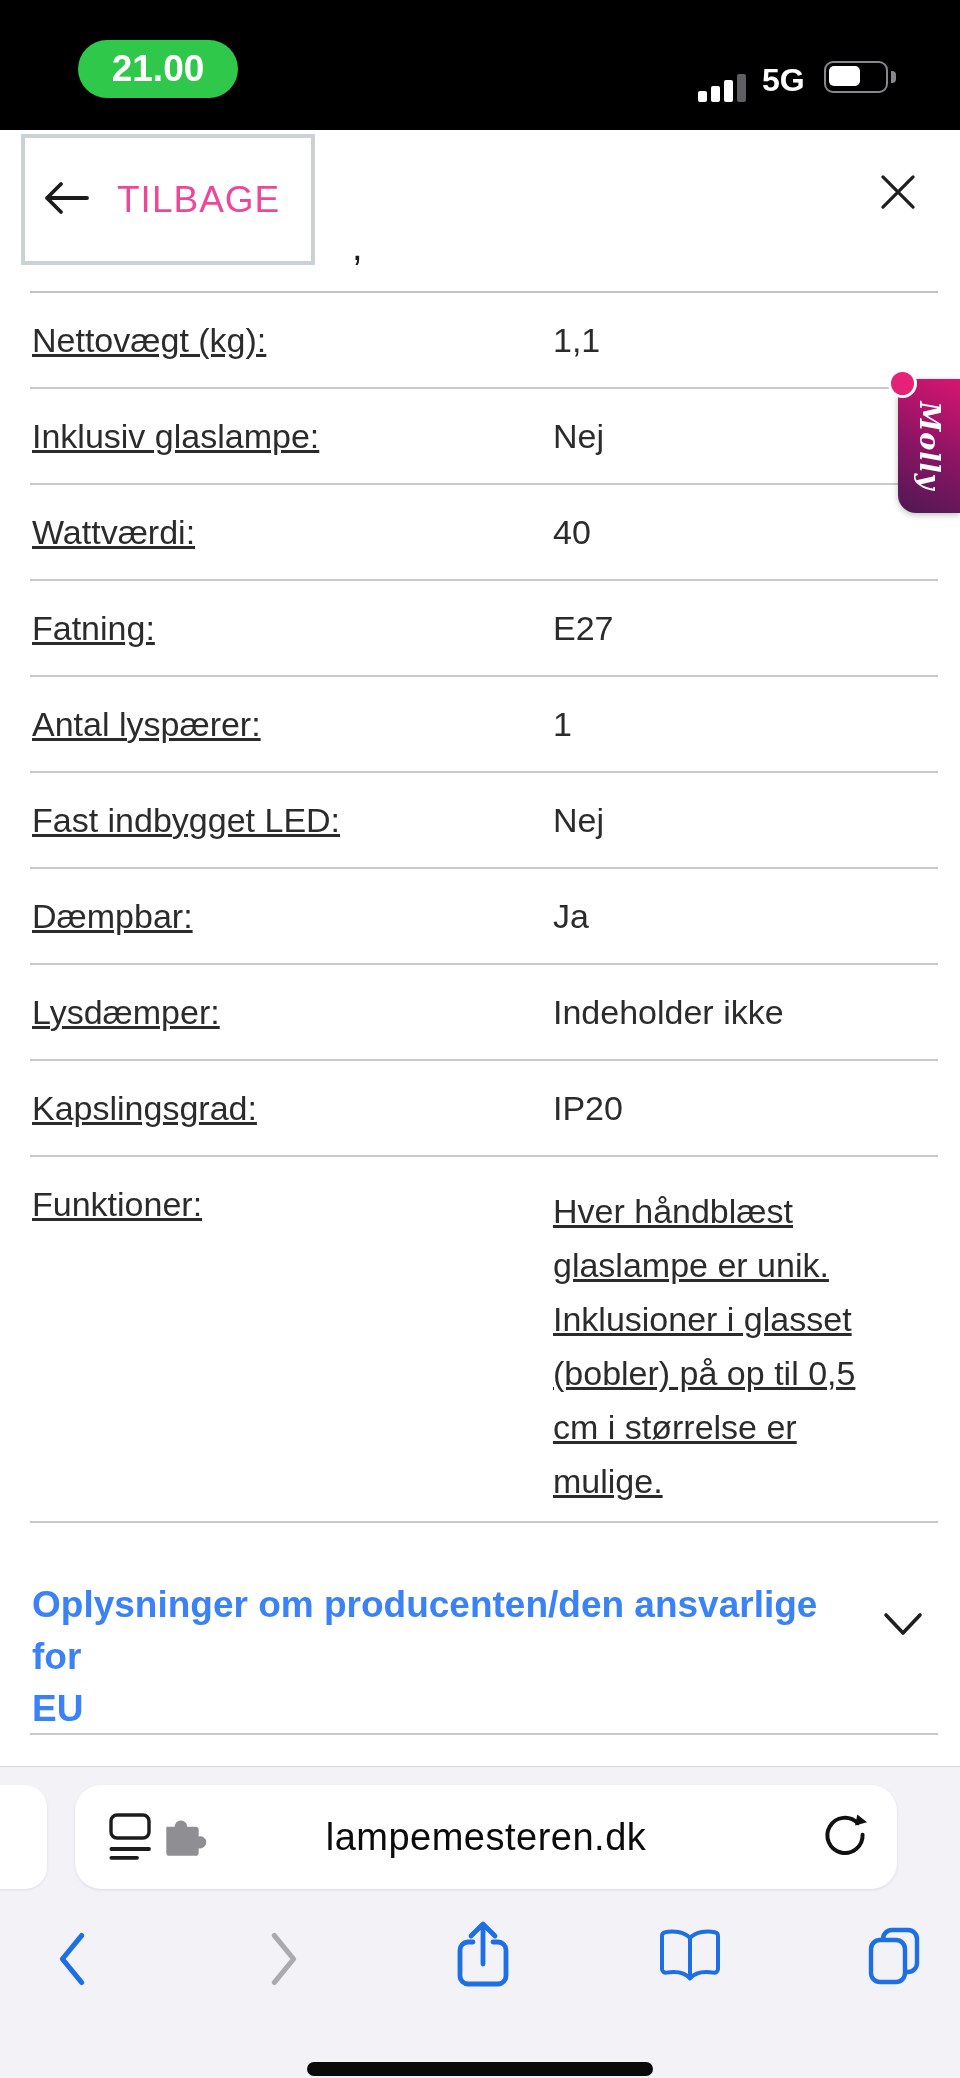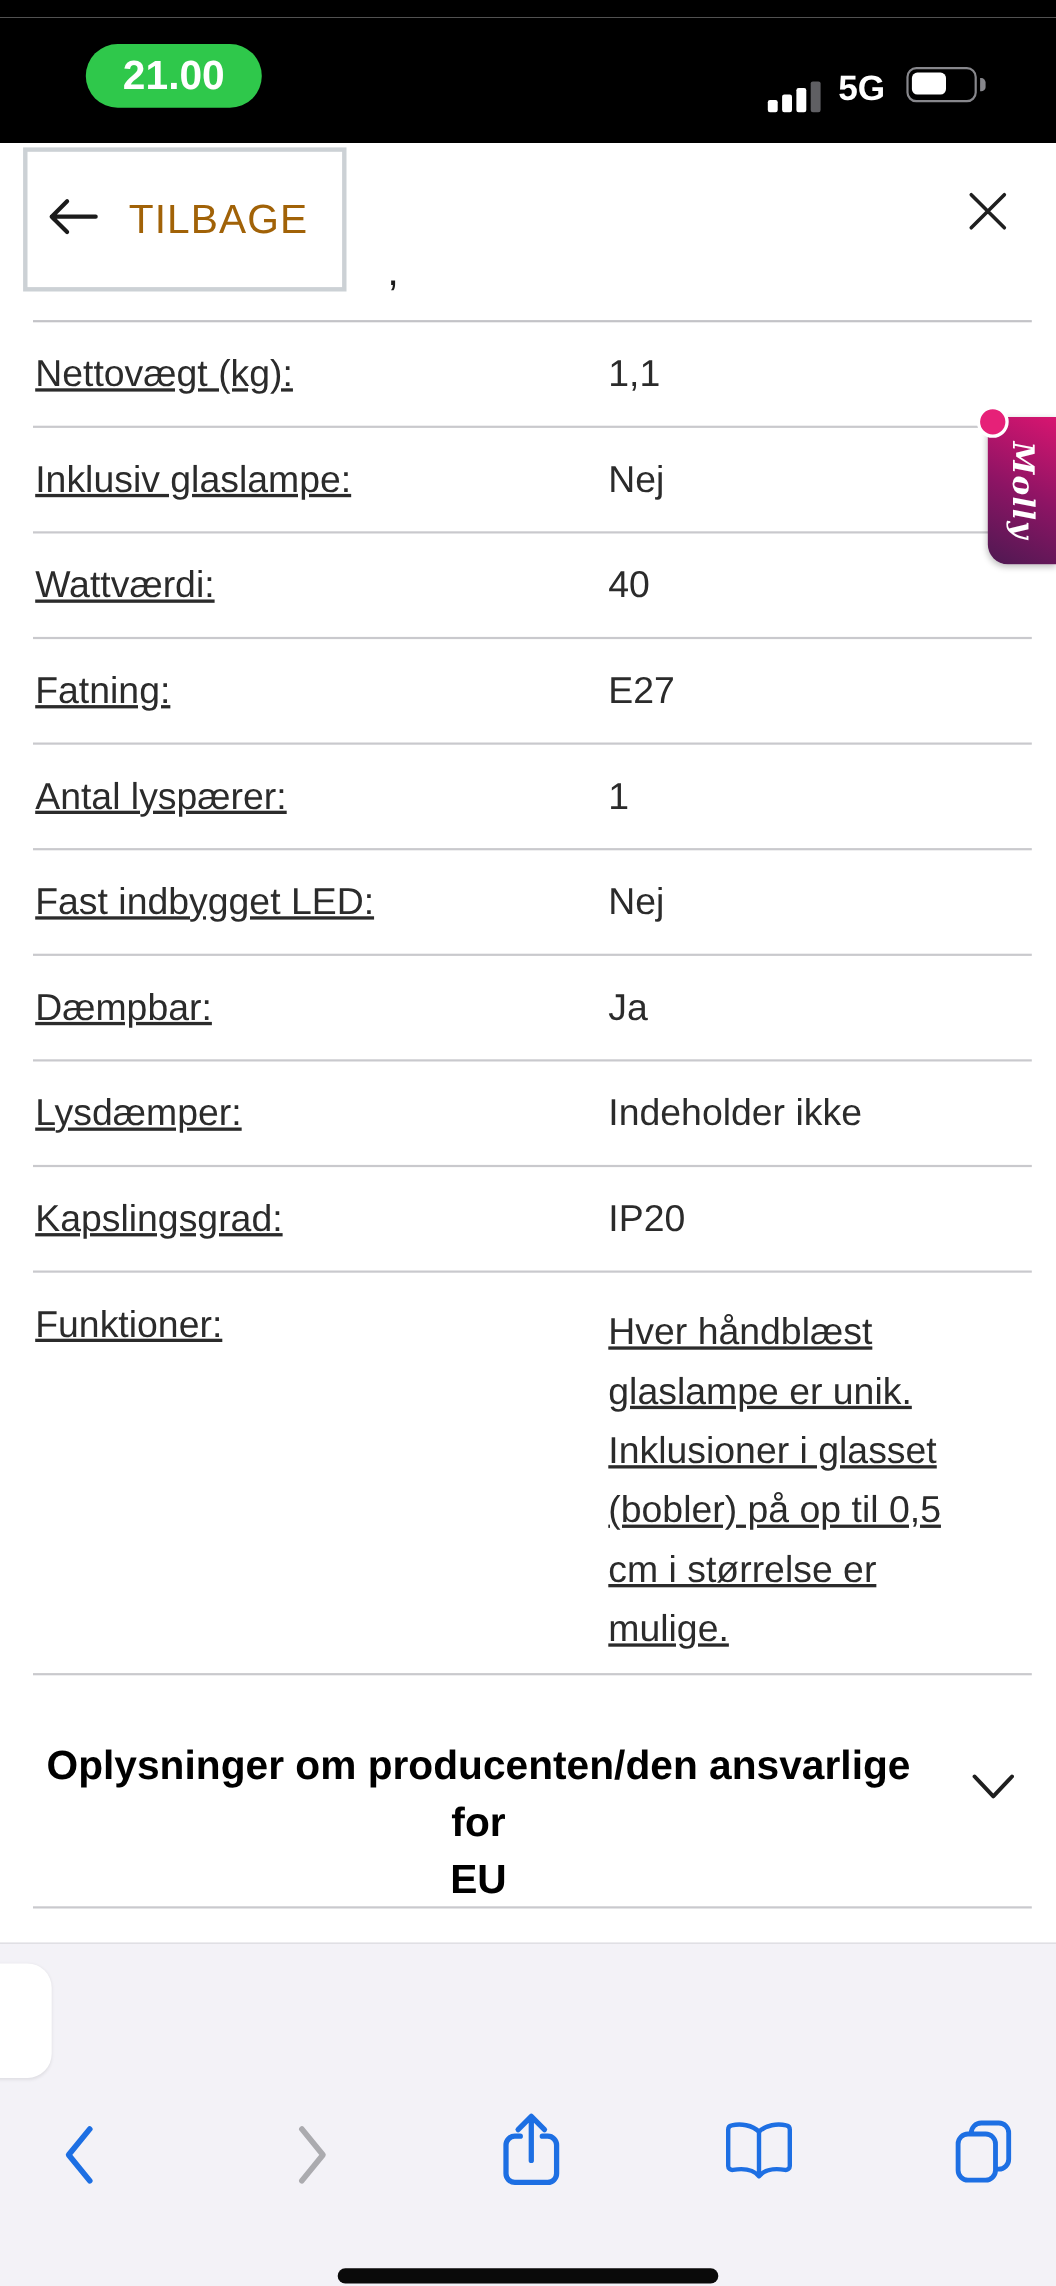--- a/index.html
+++ b/index.html
@@ -29,39 +29,39 @@
   }
   .battery-fill { position:absolute; left:3px; top:3px; width:31px; height:20px; background:#fff; border-radius:5px; }
   .battery-nub { position:absolute; left:891px; top:55px; width:5px; height:12px; background:#87878c; border-radius:0 4px 4px 0; }
   
   .page { position:absolute; left:0; top:114px; width:960px; height:1636px; background:#fff; }
   .back-box {
     position:absolute; left:21px; top:4px; width:294px; height:131px;
     border:4px solid #ccd1d5; background:#fff;
     display:flex; align-items:center; gap:26px; padding-left:16px; cursor:pointer;
   }
-  .back-label { font-size:37px; color:#a16207; letter-spacing:1px; }
+  .back-label { font-size:37px; color:#ec4899; letter-spacing:1px; }
   .close-btn { position:absolute; left:876px; top:40px; width:44px; height:44px; cursor:pointer; }
   .scroll-fragment { position:absolute; left:352px; top:96px; font-size:38px; color:#1b1b1b; }
   
   .spec-table { position:absolute; left:30px; top:161px; width:908px; border-top:2.5px solid #c3c3c7; }
   .spec-row {
     display:flex; align-items:center; height:96px;
     border-bottom:2.5px solid #c9c9cd; font-size:34px; color:#2b2b2b;
   }
   .spec-row .cell-label { flex:0 0 523px; padding-left:2px;text-decoration:underline; }
   .spec-row .cell-value { flex:1; white-space:pre-line; line-height:54px; }
   .spec-row.tall { height:366px; align-items:flex-start; }
   .spec-row.tall .cell-label { padding-top:28px; }
   .spec-row.tall .cell-value { padding-top:27px;text-decoration:underline; }
   
   .producer-row { position:relative; height:212px; border-bottom:2.5px solid #c9c9cd; cursor:pointer; }
   .producer-title {
-    padding:56px 100px 16px 2px; font-size:37px; font-weight:700; color:#000000;
-    line-height:52px; white-space:pre-line;text-align:center;
+    padding:56px 100px 16px 2px; font-size:37px; font-weight:700; color:#3b82f6;
+    line-height:52px; white-space:pre-line;
   }
   .producer-chevron { position:absolute; right:14px; top:88px; }
   
   .molly { position:absolute; left:898px; top:363px; width:62px; height:134px;
     border-radius:18px 0 0 18px;
     background:linear-gradient(205deg,#d81570 0%,#8c1464 52%,#4e1952 100%);
     box-shadow:0 2px 6px rgba(0,0,0,.25); cursor:pointer; }
   .molly-label {
     position:absolute; left:50%; top:50%;
     transform:translate(-50%,-50%) rotate(90deg);
@@ -203,20 +203,41 @@
   </div>
 
   <div class="molly">
     <span class="molly-label">Molly</span>
   </div>
   <div class="molly-dot"></div>
 
   <div class="chrome">
     <div class="tab-sliver"></div>
 
+    <div class="url-pill">
+      <span class="reader-icon">
+        <svg width="42" height="48" viewBox="0 0 21 24" fill="none">
+          <rect x="1" y="1" width="19" height="11.5" rx="3" stroke="#1c1c1e" stroke-width="1.7"></rect>
+          <path d="M1.2 18 H20" stroke="#1c1c1e" stroke-width="1.9" stroke-linecap="round"></path>
+          <path d="M1.2 22.4 H14" stroke="#1c1c1e" stroke-width="1.9" stroke-linecap="round"></path>
+        </svg>
+      </span>
+      <span class="puzzle-icon">
+        <svg width="48" height="46" viewBox="0 0 23 22" fill="#8e8e93">
+          <path d="M3.5 7 h4 a3 3 0 1 1 6 0 h4 a1.5 1.5 0 0 1 1.5 1.5 v3.2 a2.9 2.9 0 1 1 0 5.6 v2.2 a1.5 1.5 0 0 1 -1.5 1.5 h-12.5 a1.5 1.5 0 0 1 -1.5 -1.5 z"></path>
+        </svg>
+      </span>
+      <div class="url-text">lampemesteren.dk</div>
+      <span class="refresh-btn">
+        <svg width="44" height="50" viewBox="0 0 20 22" fill="none">
+          <path d="M15.8 5.2 A8 8 0 1 0 18 10.4" stroke="#111" stroke-width="1.8" stroke-linecap="round"></path>
+          <path d="M14.6 6.2 L20 4.8 L15.6 1.2 Z" fill="#111"></path>
+        </svg>
+      </span>
+    </div>
 
     <span class="tb-btn tb-back">
       <svg width="32" height="56" viewBox="0 0 15 26" fill="none">
         <path d="M12 2 L3 13 L12 24" stroke="#1d6fe3" stroke-width="2.4" stroke-linecap="round" stroke-linejoin="round"></path>
       </svg>
     </span>
     <span class="tb-btn tb-forward">
       <svg width="32" height="56" viewBox="0 0 15 26" fill="none">
         <path d="M3 2 L12 13 L3 24" stroke="#ababaf" stroke-width="2.4" stroke-linecap="round" stroke-linejoin="round"></path>
       </svg>

